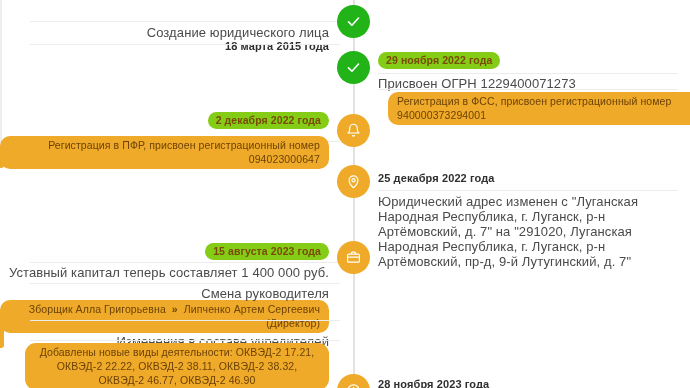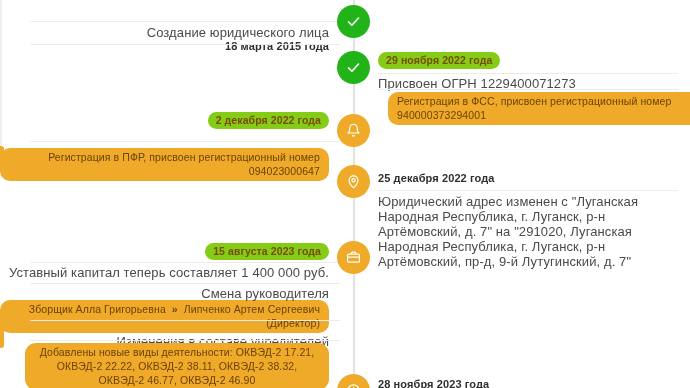--- a/index.html
+++ b/index.html
@@ -191,21 +191,21 @@
     <svg width="15" height="15" viewBox="0 0 24 24" fill="none" stroke="#ffffff" stroke-width="1.9" stroke-linecap="round" stroke-linejoin="round">
       <path d="M18 8a6 6 0 1 0-12 0c0 7-3 8-3 8h18s-3-1-3-8"></path>
       <path d="M13.7 20a1.9 1.9 0 0 1-3.4 0"></path>
     </svg>
   </div>
 
   <div class="row left" style="top:112px;">
     <span class="date-pill">2 декабря 2022 года</span>
   </div>
   <div class="hr-left" style="top:141px;"></div>
-  <div class="row left" style="top:148px;">
+  <div class="row left" style="top:136px;">
     <span class="pill-text">Регистрация в ПФР, присвоен регистрационный номер 094023000647</span>
   </div>
 
   <div class="marker amber" style="top:165px;">
     <svg width="15" height="15" viewBox="0 0 24 24" fill="none" stroke="#ffffff" stroke-width="1.9" stroke-linecap="round" stroke-linejoin="round">
       <path d="M12 22s7-6.2 7-12a7 7 0 1 0-14 0c0 5.8 7 12 7 12z"></path>
       <circle cx="12" cy="10" r="2.6"></circle>
     </svg>
   </div>
 

